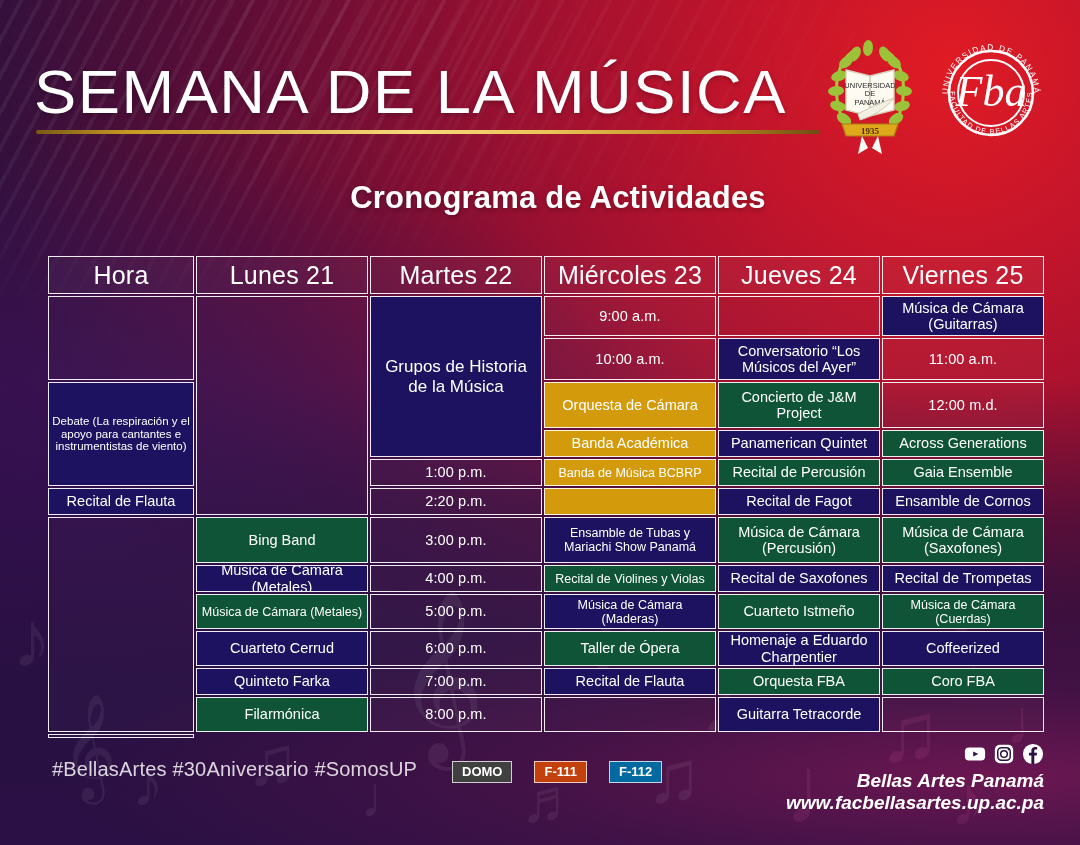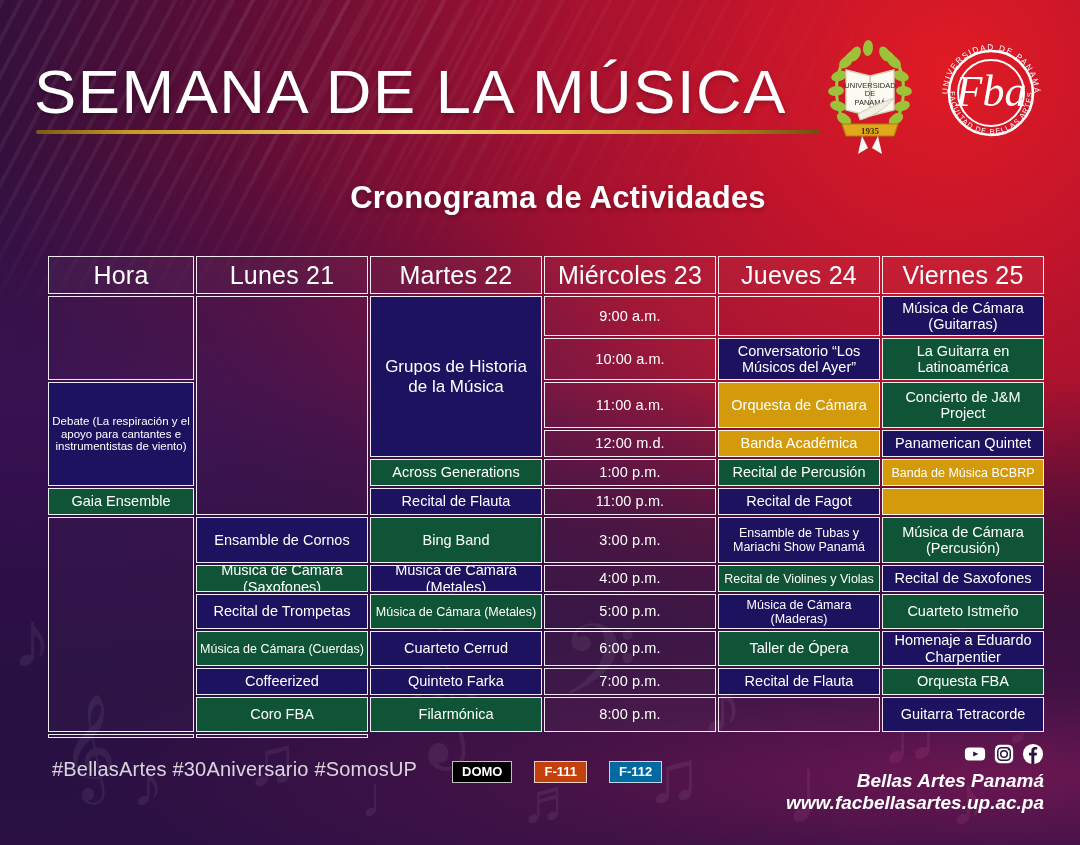--- a/index.html
+++ b/index.html
@@ -140,21 +140,21 @@
     color: rgba(255,255,255,.82); font-size: 20px; font-weight: 300;
     letter-spacing: .2px;
   }
   .legend { position: absolute; left: 452px; top: 21px; display: flex; gap: 22px; align-items: center; }
   .chip {
     display: inline-block;
     padding: 2px 9px 3px;
     font-size: 13px; font-weight: bold; color: #fff;
     border: 1.2px solid rgba(255,255,255,.75);
   }
-  .chip.domo  { background: #000000; }
+  .chip.domo  { background: #404040; }
   .chip.f111  { background: #c2410c; }
   .chip.f112  { background: #0369a1; }
 
   .social { position: absolute; right: 36px; top: 3px; display: flex; gap: 7px; align-items: center; }
   .social svg { display: block; }
   .fb-name {
     position: absolute; right: 36px; top: 28px;
     text-align: right; color: #fff;
     font-size: 19px; font-style: italic; font-weight: bold;
     line-height: 1.35;
@@ -291,23 +291,20 @@
     <div class="cell blue big" style="grid-row:2 / span 4;">
         <span class="t">Grupos de Historia de la Música</span>
       </div>
 
     <div class="cell hora">
         <span class="t">10:00 a.m.</span>
       </div>
     <div class="cell blue">
         <span class="t">Conversatorio “Los Músicos del Ayer”</span>
       </div>
-    <div class="cell green">
-        <span class="t">La Guitarra en Latinoamérica</span>
-      </div>
 
     <div class="cell hora">
         <span class="t">11:00 a.m.</span>
       </div>
     <div class="cell gold">
         <span class="t">Orquesta de Cámara</span>
       </div>
     <div class="cell green">
         <span class="t">Concierto de J&amp;M Project</span>
       </div>
@@ -335,21 +332,21 @@
         <span class="t">Banda de Música BCBRP</span>
       </div>
     <div class="cell green">
         <span class="t">Gaia Ensemble</span>
       </div>
     <div class="cell blue">
         <span class="t">Recital de Flauta</span>
       </div>
 
     <div class="cell hora">
-        <span class="t">11:00 p.m.</span>
+        <span class="t">2:20 p.m.</span>
       </div>
     <div class="cell gold"></div>
     <div class="cell blue">
         <span class="t">Ensamble de Cornos</span>
       </div>
     <div class="cell green" style="grid-row:6;grid-column:5;">
         <span class="t">Recital de Percusión</span>
       </div>
     <div class="cell blue" style="grid-row:7;grid-column:5;">
         <span class="t">Recital de Fagot</span>

